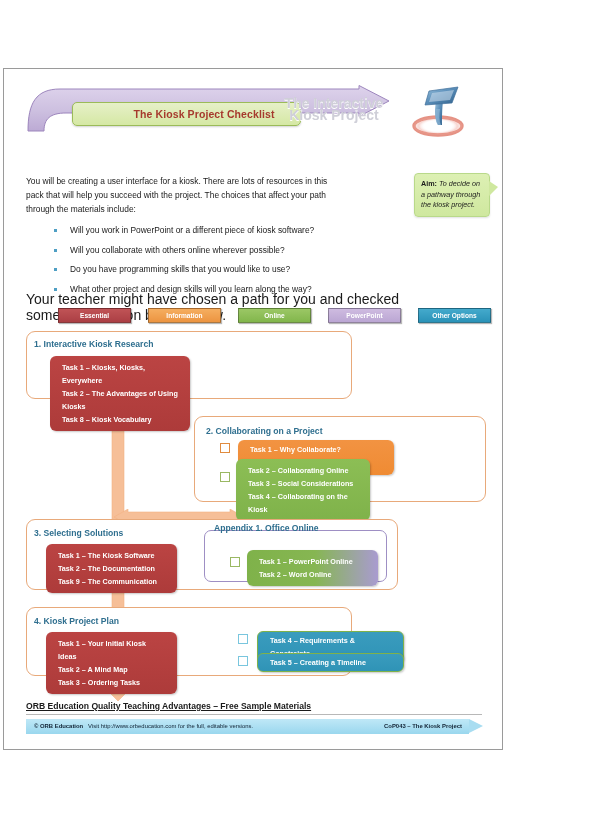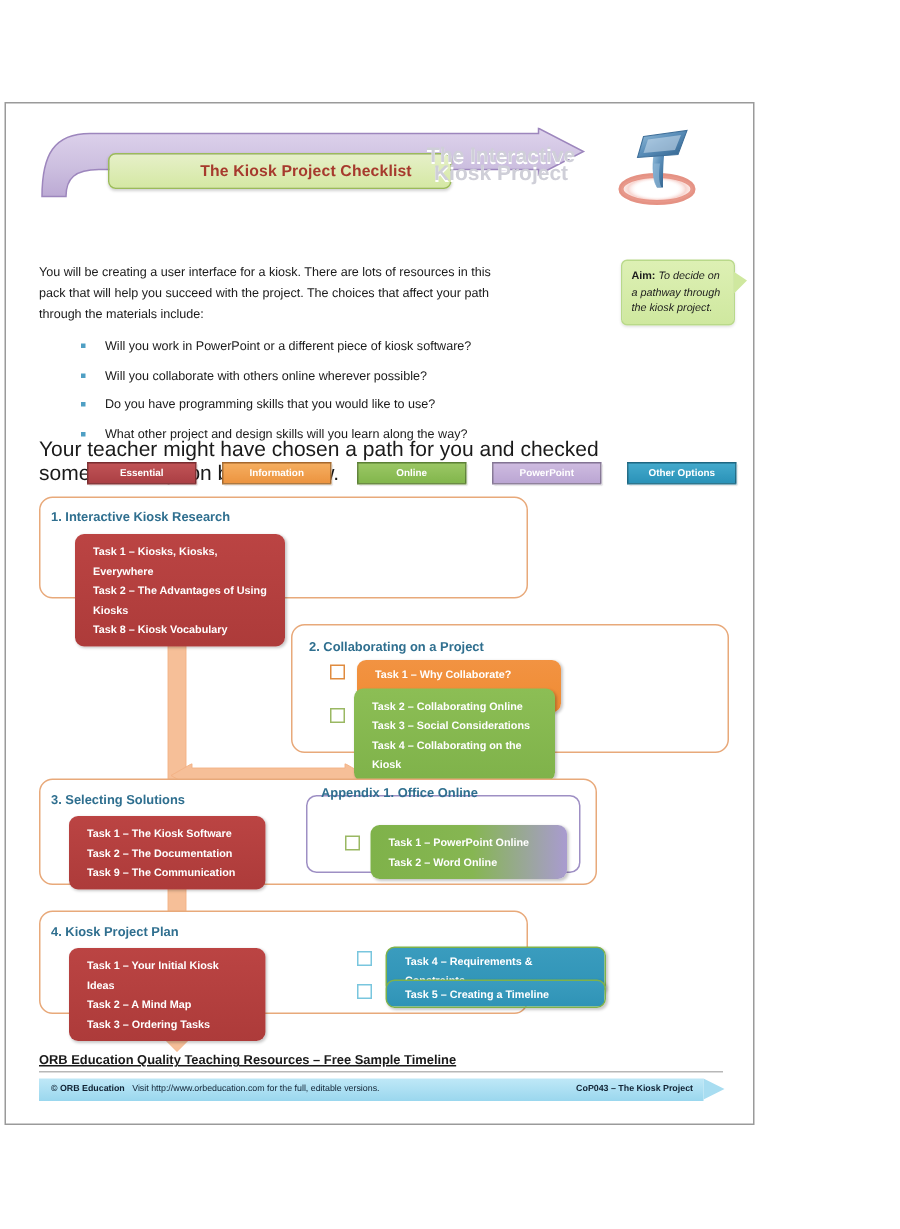--- a/index.html
+++ b/index.html
@@ -192,21 +192,21 @@
     <div>Task 1 – Kiosks, Kiosks, Everywhere</div>
     <div>Task 2 – The Advantages of Using Kiosks</div>
     <div>Task 8 – Kiosk Vocabulary</div>
   </div>
   <div class="cbox cb-orange" style="left:234px;top:369px;"></div>
   <div class="taskblock orange" style="left:255px;top:365px;width:145px;padding-top:3px;padding-bottom:3px;">Task 4 - Sustainable Technology</div>
 
   <div class="card" style="left:190px;top:347px;width:290px;height:84px;"></div>
   <div class="card-title" style="left:202px;top:357px;">2.  Collaborating on a Project</div>
   <div class="cbox cb-orange" style="left:216px;top:374px;"></div>
-  <div class="taskblock orange" style="left:234px;top:371px;width:136px;padding-top:3px;padding-bottom:19px;">Task 1 – Why Collaborate?</div>
+  <div class="taskblock orange" style="left:234px;top:371px;width:156px;padding-top:3px;padding-bottom:19px;">Task 1 – Why Collaborate?</div>
   <div class="cbox cb-green" style="left:216px;top:403px;"></div>
   <div class="taskblock green" style="left:232px;top:390px;width:134px;">
     <div>Task 2 – Collaborating Online</div>
     <div>Task 3 – Social Considerations</div>
     <div>Task 4 – Collaborating on the Kiosk</div>
   </div>
 
   <div class="card" style="left:22px;top:450px;width:370px;height:69px;"></div>
   <div class="card-title" style="left:30px;top:459px;">3.  Selecting Solutions</div>
   <div class="taskblock red" style="left:42px;top:475px;width:131px;">
@@ -227,21 +227,21 @@
   <div class="taskblock red" style="left:42px;top:563px;width:131px;">
     <div>Task 1 – Your Initial Kiosk Ideas</div>
     <div>Task 2 – A Mind Map</div>
     <div>Task 3 – Ordering Tasks</div>
   </div>
   <div class="cbox cb-teal" style="left:234px;top:565px;"></div>
   <div class="taskblock teal" style="left:253px;top:562px;width:147px;padding-top:2px;padding-bottom:2px;">Task 4 – Requirements &amp; Constraints</div>
   <div class="cbox cb-teal" style="left:234px;top:587px;"></div>
   <div class="taskblock teal" style="left:253px;top:584px;width:147px;padding-top:2px;padding-bottom:2px;">Task 5 – Creating a Timeline</div>
 
-  <div class="foot-title">ORB Education Quality Teaching Resources – Free Sample Timeline</div>
+  <div class="foot-title">ORB Education Quality Teaching Advantages – Free Sample Materials</div>
   <div class="footbar"></div>
   <div class="footbar-tip"></div>
   <div class="foot-left">
     <b>© ORB Education</b>&nbsp;&nbsp;&nbsp;<span>Visit http://www.orbeducation.com for the full, editable versions.</span>
   </div>
   <div class="foot-right">CoP043 – The Kiosk Project</div>
 
 </div>
 
 </body></html>

